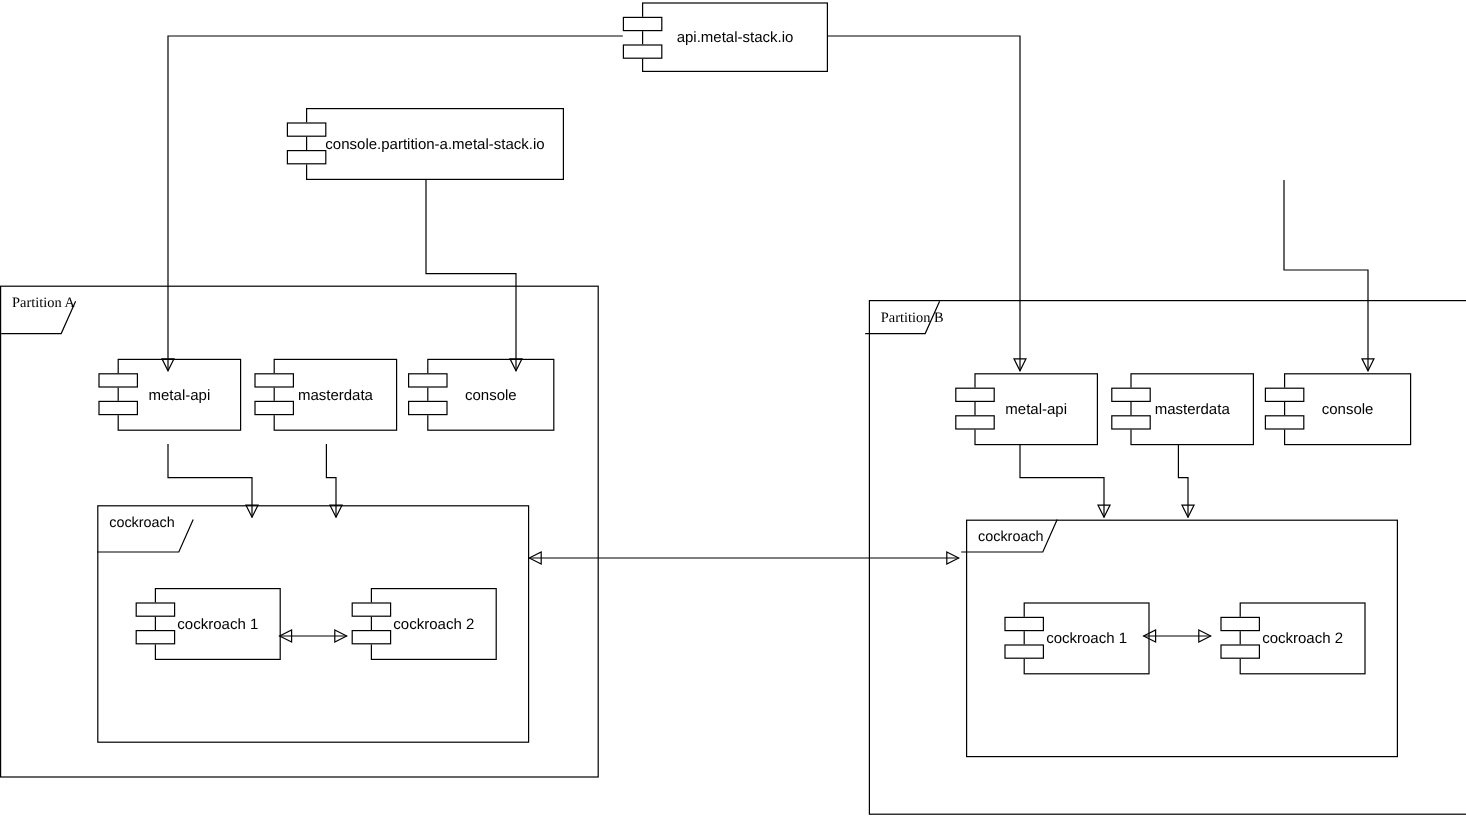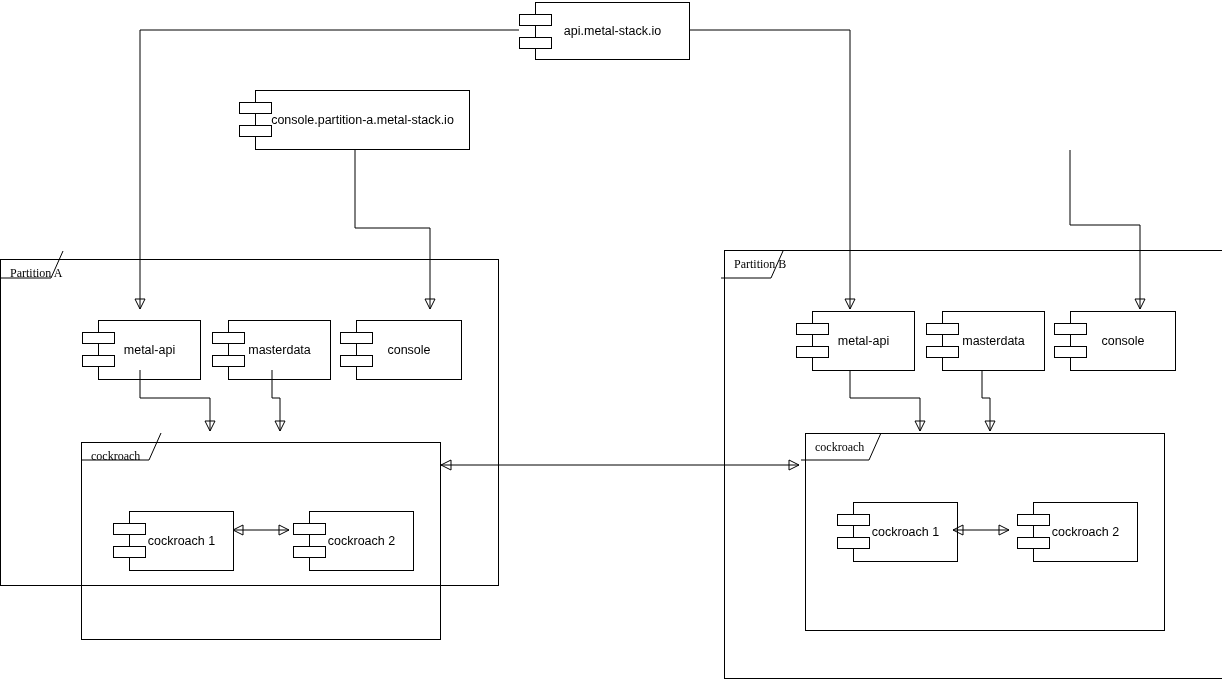--- a/index.html
+++ b/index.html
@@ -12,21 +12,21 @@
     border:1.5px solid #000; display:flex; align-items:center; justify-content:center;
   }
   .clabel { font-size:12.5px; white-space:nowrap; }
   .bar {
     position:absolute; left:-17px; width:33px; height:12px;
     background:#fff; border:1.5px solid #000; box-sizing:border-box;
   }
   .b1 { top:11px; }
   .b2 { top:34px; }
   .frame { position:absolute; box-sizing:border-box; border:1px solid #000; background:transparent; }
-  .flabel { position:absolute; left:9px; top:6px; font-size:12px; white-space:nowrap;font-family:Liberation Serif, serif; }
+  .flabel { position:absolute; left:9px; top:6px; font-size:12px; white-space:nowrap; }
   .serif { font-family:"Liberation Serif", serif; }
   #wires {
     position:absolute; left:0; top:0; width:1222px; height:681px;
     pointer-events:none; z-index:10;
   }
   #wires path { stroke:#000; stroke-width:1; fill:none; }
 </style>
 </head>
 <body>
 
@@ -38,21 +38,21 @@
     <span class="clabel">api.metal-stack.io</span>
   </div>
 
   <div class="component" style="left:255px;top:90px;width:215px;height:60px">
     <span class="bar b1"></span>
     <span class="bar b2"></span>
     <span class="clabel">console.partition-a.metal-stack.io</span>
   </div>
 
 
-  <div class="frame" style="left:0px;top:259px;width:499px;height:327px">
+  <div class="frame" style="left:0px;top:238px;width:499px;height:410px">
     <span class="flabel serif">Partition A</span>
 
     <div class="component" style="left:97px;top:60px;width:103px;height:60px">
       <span class="bar b1"></span>
       <span class="bar b2"></span>
       <span class="clabel">metal-api</span>
     </div>
 
     <div class="component" style="left:227px;top:60px;width:103px;height:60px">
       <span class="bar b1"></span>

